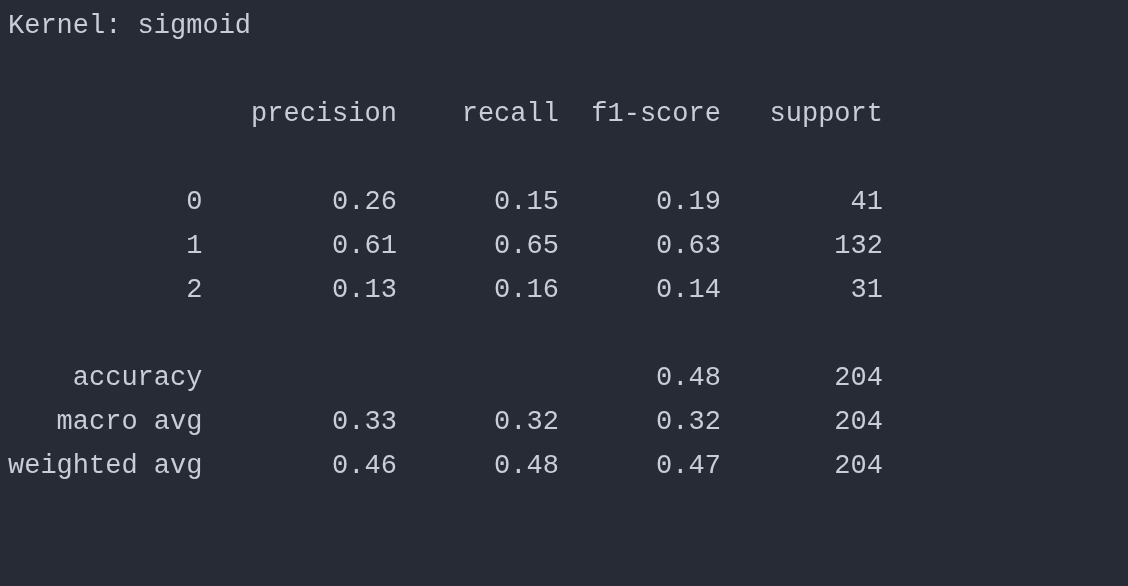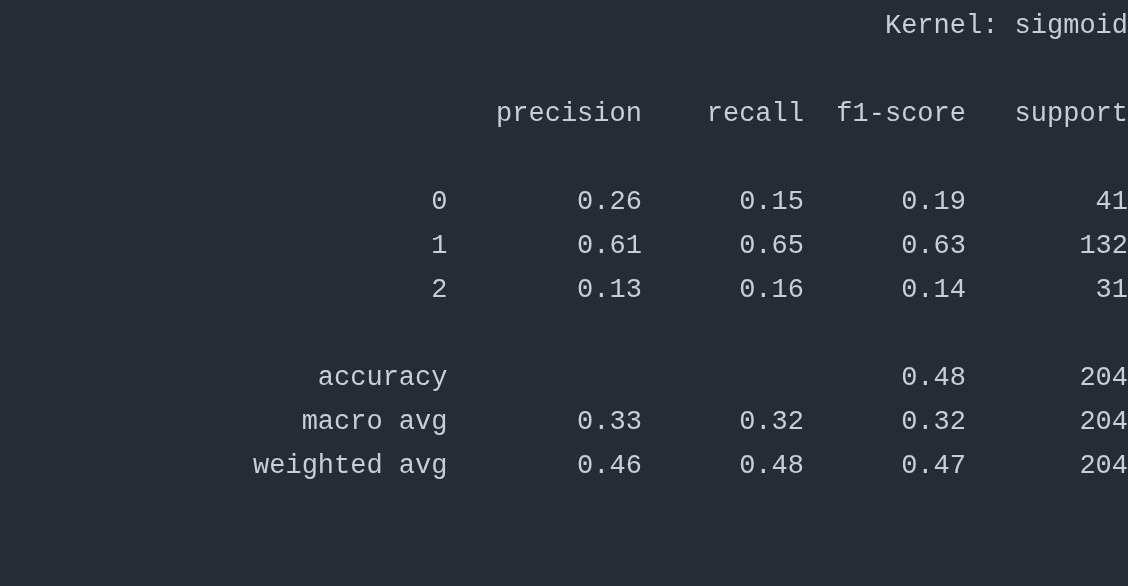--- a/index.html
+++ b/index.html
@@ -15,21 +15,20 @@
     overflow: hidden;
   }
   pre.report {
     margin: 0;
     padding: 0;
     white-space: pre;
     font: inherit;
   }
   .container {
     padding: 4px 0 0 8px;
-    text-align: right;
   }
 </style>
 </head>
 <body>
 
 <div class="container">
   <pre class="report" id="report-pre">Kernel: sigmoid
 
                precision    recall  f1-score   support
 

